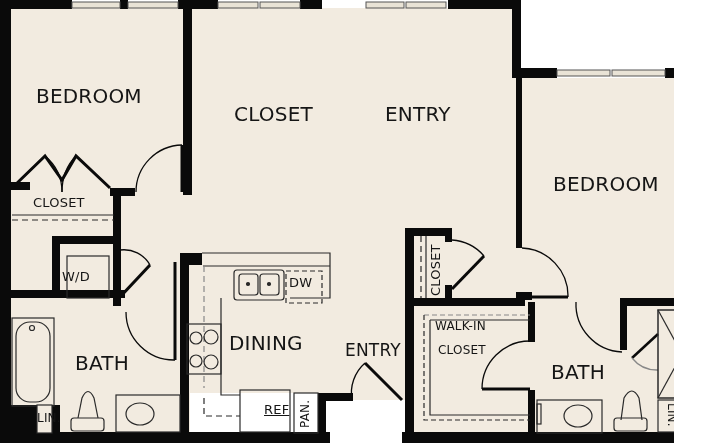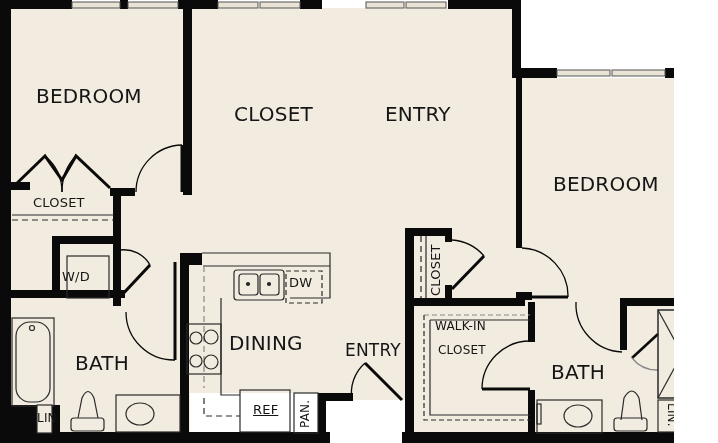--- a/index.html
+++ b/index.html
@@ -213,21 +213,21 @@
 
   <span class="lbl lg" style="left:36px; top:86px;">BEDROOM</span>
   <span class="lbl sm" style="left:33px; top:196px;">CLOSET</span>
   <span class="lbl sm" style="left:62px; top:270px;">W/D</span>
   <span class="lbl lg" style="left:75px; top:353px;">BATH</span>
   <span class="lbl xs" style="left:37px; top:412px;">LIN.</span>
   <span class="lbl lg" style="left:234px; top:104px;">CLOSET</span>
   <span class="lbl lg" style="left:385px; top:104px;">ENTRY</span>
   <span class="lbl lg" style="left:229px; top:333px;">DINING</span>
   <span class="lbl sm" style="left:289px; top:276px;">DW</span>
-  <span class="lbl sm" style="left:253px; top:403px;text-decoration:underline;">REF</span>
+  <span class="lbl sm" style="left:264px; top:403px;text-decoration:underline;">REF</span>
   <span class="lbl xs rot" style="left:299px; top:428px;">PAN.</span>
   <span class="lbl md" style="left:345px; top:342px;">ENTRY</span>
   <span class="lbl sm rot" style="left:429px; top:296px;">CLOSET</span>
   <span class="lbl lg" style="left:553px; top:174px;">BEDROOM</span>
   <span class="lbl xs" style="left:435px; top:320px;">WALK-IN</span>
   <span class="lbl xs" style="left:438px; top:344px;">CLOSET</span>
   <span class="lbl lg" style="left:551px; top:362px;">BATH</span>
   <span class="lbl xs rot90" style="left:678px; top:403px;">LIN.</span>
 </div>
 

